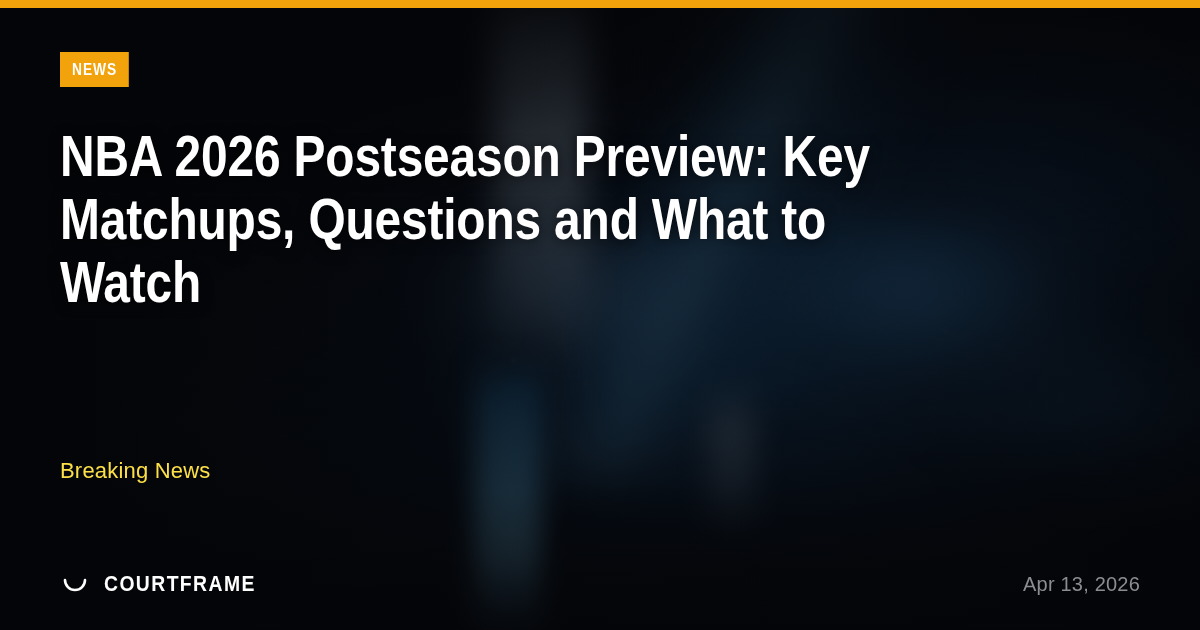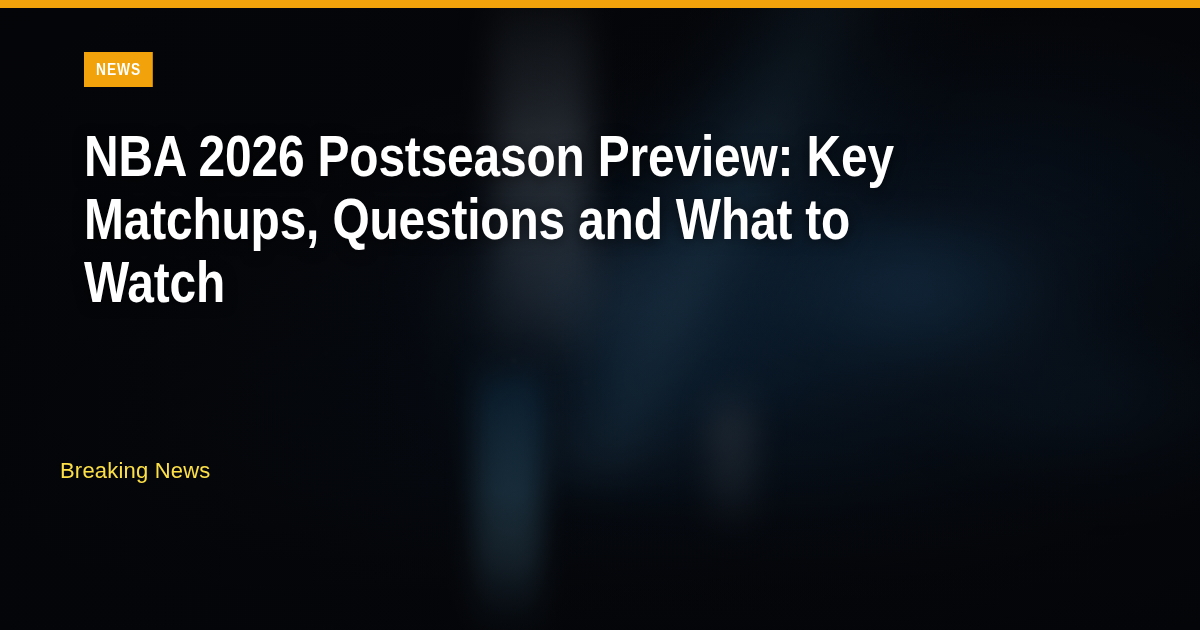--- a/index.html
+++ b/index.html
@@ -139,21 +139,21 @@
     height: 8px;
     background: #f2a20b;
     z-index: 6;
   }
 
   
   .content {
     position: absolute;
     inset: 0;
     z-index: 5;
-    padding: 52px 60px 0 84px;
+    padding: 52px 60px 0 60px;
     box-sizing: border-box;
   }
 
   .badge {
     display: inline-block;
     background: #f2a20b;
     color: #ffffff;
     font-family: "Liberation Sans Narrow", "Liberation Sans", sans-serif;
     font-weight: 700;
     font-size: 16px;
@@ -251,14 +251,26 @@
   <div class="content">
 
     <div class="badge">NEWS</div>
 
     <h1 class="headline">NBA 2026 Postseason Preview: Key Matchups, Questions and What to Watch</h1>
 
   </div>
 
   <div class="subtitle">Breaking News</div>
 
+  <div class="footer">
+
+    <div class="brand">
+      <svg class="brand-mark" viewBox="0 0 30 30">
+        <path d="M5 11 A 10 10 0 0 0 25 11" fill="none" stroke="#ffffff" stroke-width="2.6" stroke-linecap="round"></path>
+      </svg>
+      <span class="brand-name">COURTFRAME</span>
+    </div>
+
+    <div class="date">Apr 13, 2026</div>
+
+  </div>
 
 </div>
 
 </body></html>

